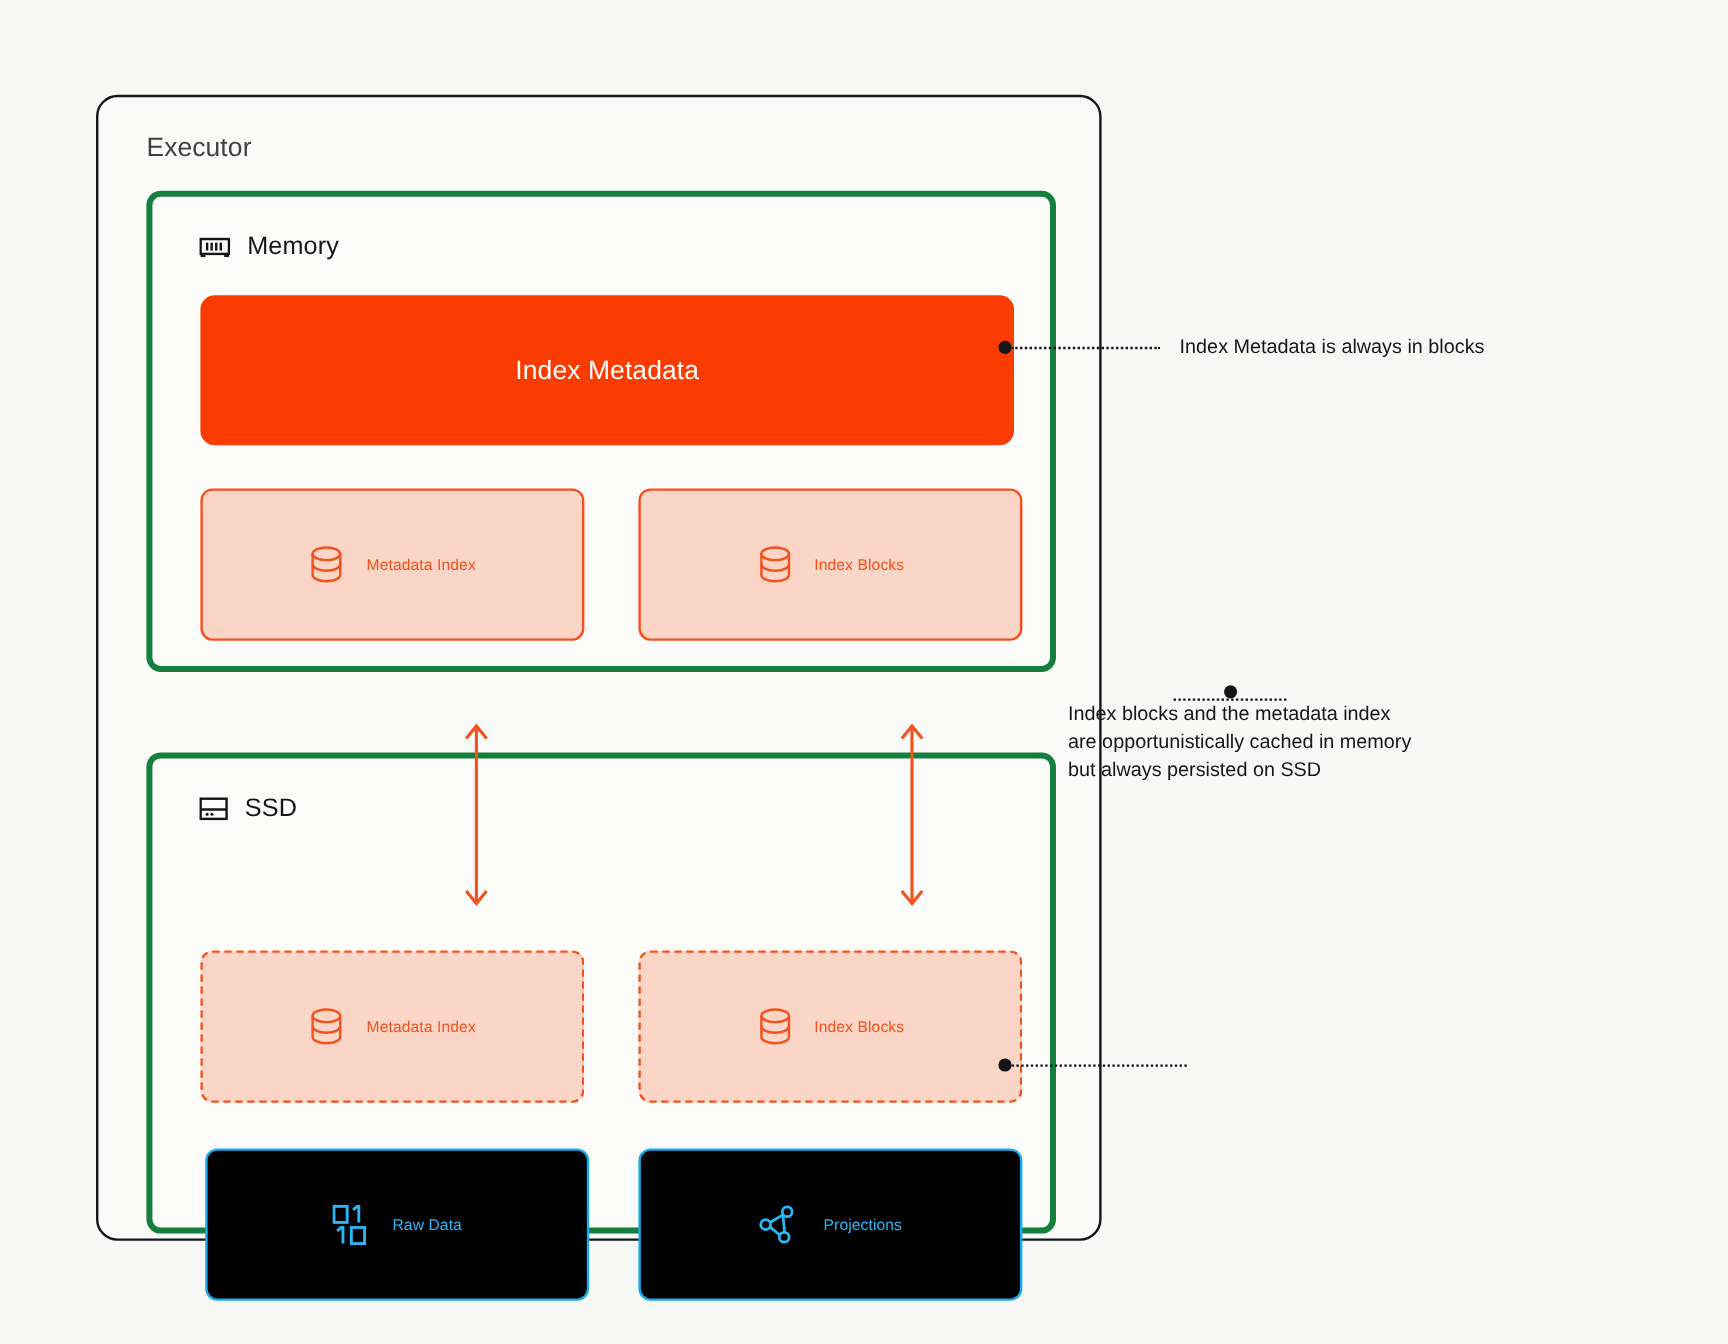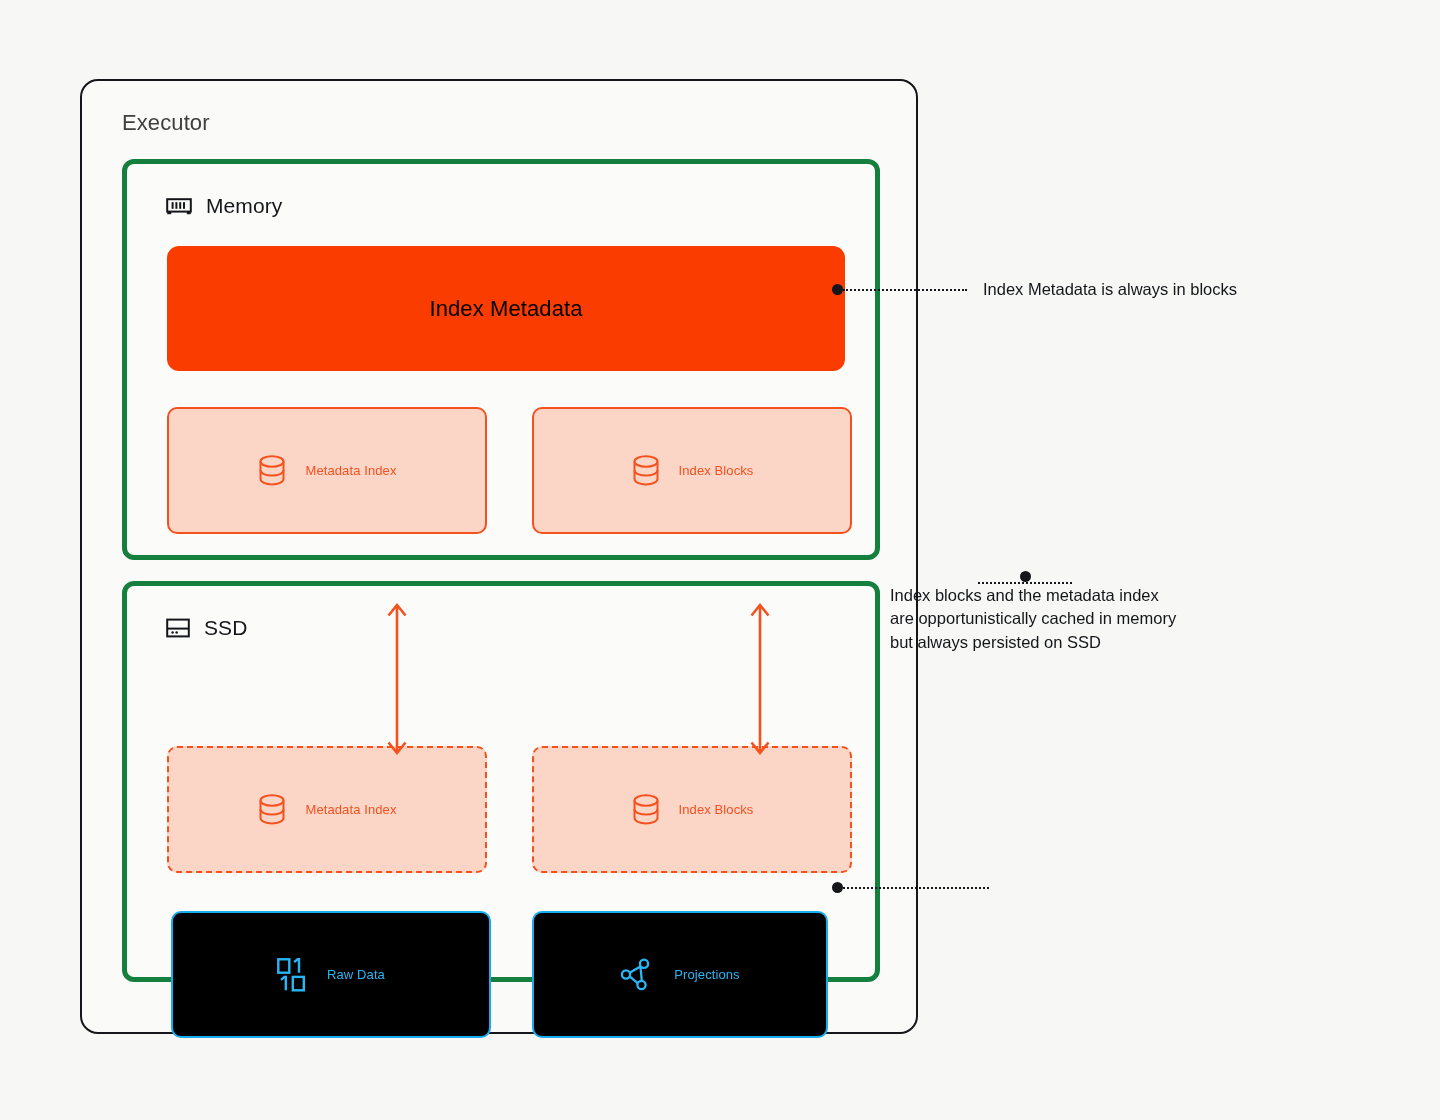--- a/index.html
+++ b/index.html
@@ -40,21 +40,21 @@
   .tier {
     position: absolute;
     left: 40px;
     width: 758px;
     border: 5px solid #15803d;
     border-radius: 12px;
     background: #FBFBFA;
     box-sizing: border-box;
   }
   .tier.memory { top: 78px;  height: 401px; }
-  .tier.ssd    { top: 500px; height: 401px; }
+  .tier.ssd    { top: 546px; height: 401px; }
 
   .tier-head {
     position: absolute;
     left: 39px;
     top: 30px;
     display: flex;
     align-items: center;
     gap: 14px;
   }
   .tier-head .tier-label {
@@ -87,21 +87,21 @@
   
   .block.hero {
     left: 40px;
     top: 82px;
     width: 678px;
     height: 125px;
     background: #FA3C00;
     border-radius: 12px;
   }
   .block.hero .block-label {
-    color: #000000;
+    color: #ffffff;
     font-size: 22px;
   }
 
   
   .block.cached {
     top: 243px;
     width: 320px;
     height: 127px;
     background: #FBD6C6;
     border: 2px solid #F4511E;
@@ -124,21 +124,21 @@
 
   
   .block.data {
     top: 325px;
     height: 127px;
     background: #000000;
     border: 2px solid #17ACF0;
   }
   .block.data .block-label { color: #29B6F6; }
   .block.data.left  { left: 44px; width: 320px; }
-  .block.data.right { left: 405px; width: 296px; }
+  .block.data.right { left: 405px; width: 320px; }
 
   
   .tier-arrow {
     position: absolute;
     width: 34px;
     height: 160px;
     pointer-events: none;
   }
   .tier-arrow.a1 { left: 298px; top: 518px; }
   .tier-arrow.a2 { left: 661px; top: 518px; }

